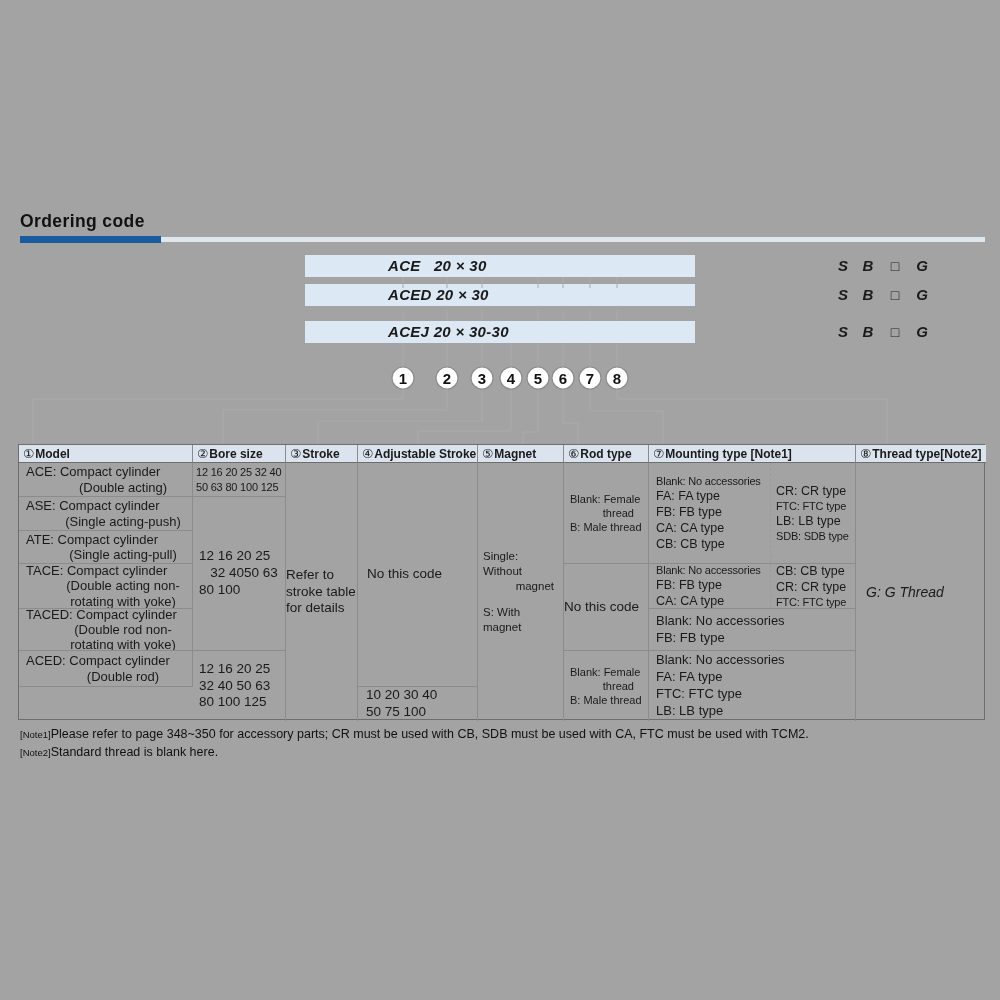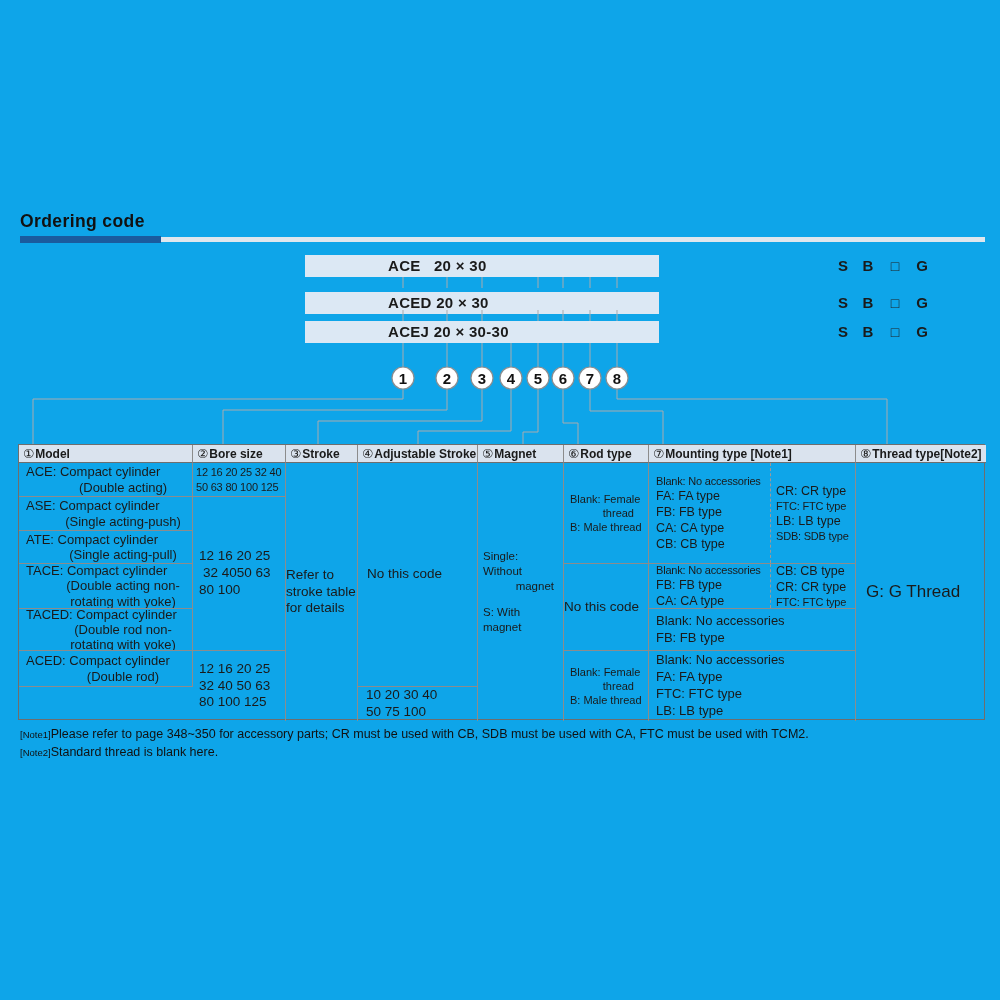--- a/index.html
+++ b/index.html
@@ -1,26 +1,26 @@
 <!DOCTYPE html>
 <html style="--accent: #1a5b9e; --bar-bg: #dce8f4; --header-bg: #dae3ee; --rule-light: #dfe7ee;"><head>
 <meta charset="utf-8">
 <style>
   * { margin:0; padding:0; box-sizing:border-box; }
   html,body { background:#fff; }
   body { font-family:"Liberation Sans","DejaVu Sans",sans-serif; color:#1a1a1a; }
-  #page { position:relative; width:1000px; height:1000px; background:#0ea5e9; overflow:hidden; }
+  #page { position:relative; width:1000px; height:1000px; background:#a3a3a3; overflow:hidden; }
 
   
   .title { position:absolute; left:20px; top:211px; font-size:17.5px; font-weight:bold; letter-spacing:.4px; color:#111; }
   .rule-dark  { position:absolute; left:20px;  top:236px; width:141px; height:7px; background:var(--accent,#1a5b9e); }
   .rule-light { position:absolute; left:161px; top:237px; width:824px; height:5px; background:var(--rule-light,#dfe7ee); }
 
   
-  .code-bar { position:absolute; left:305px; width:354px; height:22px; background:var(--bar-bg,#dce8f4); }
+  .code-bar { position:absolute; left:305px; width:390px; height:22px; background:var(--bar-bg,#dce8f4);font-style:italic; }
   .code-bar .codetext { position:absolute; left:83px; top:2px; font-size:15px; font-weight:bold; white-space:pre; letter-spacing:.3px; } 
   .sym-magnet  { position:absolute; left:526px; top:2px; width:24px; text-align:center; font-size:15px; font-weight:bold; }
   .sym-rod     { position:absolute; left:551px; top:2px; width:24px; text-align:center; font-size:15px; font-weight:bold; }
   .sym-mount   { position:absolute; left:578px; top:2.5px; width:24px; text-align:center; font-size:14px; font-weight:bold; color:#222; }
   .sym-thread  { position:absolute; left:605px; top:2px; width:24px; text-align:center; font-size:15px; font-weight:bold; }
 
   svg.connectors { position:absolute; left:0; top:0; }
 
   
   .otable {
@@ -36,42 +36,42 @@
   .cell.last-row { border-bottom:none; }
   .hcell { background:var(--header-bg,#dae3ee); flex-direction:row; align-items:center; justify-content:flex-start;
            padding-left:4px; font-weight:bold; font-size:12px; white-space:nowrap; border-bottom:1px solid #6e6e6e; }
   .hcell .cnum { font-size:12.5px; font-weight:normal; margin-right:1px; }
 
   .model-cell { align-items:flex-start; padding:1px 2px 1px 7px; font-size:13px; line-height:1.18; }
   .model-cell .sub { width:100%; text-align:center; padding-left:30px; }
 
   .bore-ace { font-size:11px; line-height:1.3; padding-left:3px; letter-spacing:-0.2px; white-space:nowrap; }
   .bore-mid, .bore-bot { font-size:13.5px; line-height:1.25; padding-left:6px; }
-  .bore-mid div:nth-child(2) { padding-left:4px; }
+  .bore-mid div:nth-child(2) { padding-left:4px;text-align:center; }
 
   .center-cell { align-items:flex-start; text-align:center; font-size:13.5px; line-height:1.25; }
   .adj-vals { font-size:13.5px; line-height:1.25; padding-left:8px; }
 
   .magnet-cell { font-size:11.5px; line-height:1.3; padding:0 5px; }
   .magnet-cell .r { text-align:right; padding-right:4px; }
   .magnet-cell .gap { height:12px; }
 
   .rod-fm { font-size:11px; line-height:1.3; padding:0 6px; }
   .rod-fm .r { text-align:right; padding-right:8px; }
 
   .mount-cell { flex-direction:row; align-items:stretch; padding:0; }
   .mount-left  { display:flex; flex-direction:column; justify-content:center; padding-left:7px; }
   .mount-right { display:flex; flex-direction:column; justify-content:center; border-left:1px dashed #9a9a9a; padding-left:5px; flex:1; }
   .mount-cell .ln  { font-size:12.5px; line-height:1.28; white-space:nowrap; }
   .mount-cell .sm  { font-size:11px; letter-spacing:-0.2px; }
   .mount-w1 { width:121px; }
   .mount-plain { padding-left:7px; font-size:13px; line-height:1.3; }
   .mount-plain .ln { font-size:13px; }
 
-  .thread-cell { padding-left:10px; font-size:17px; }
+  .thread-cell { padding-left:10px; font-size:14px;font-style:italic; }
 
   
   .note { position:absolute; left:20px; font-size:12.5px; color:#111; }
   .note .tag { font-size:9.5px; }
 </style>
 </head>
 <body>
 
 <div id="page">
 
@@ -79,21 +79,21 @@
   <div class="rule-dark"></div>
   <div class="rule-light"></div>
 
   <div class="code-bar" style="top:255px">
     <span class="codetext">ACE   20 × 30</span>
     <span class="sym-magnet">S</span>
     <span class="sym-rod">B</span>
     <span class="sym-mount">□</span>
     <span class="sym-thread">G</span>
   </div>
-  <div class="code-bar" style="top:292px">
+  <div class="code-bar" style="top:284px">
     <span class="codetext">ACED 20 × 30</span>
     <span class="sym-magnet">S</span>
     <span class="sym-rod">B</span>
     <span class="sym-mount">□</span>
     <span class="sym-thread">G</span>
   </div>
   <div class="code-bar" style="top:321px">
     <span class="codetext">ACEJ 20 × 30-30</span>
     <span class="sym-magnet">S</span>
     <span class="sym-rod">B</span>

